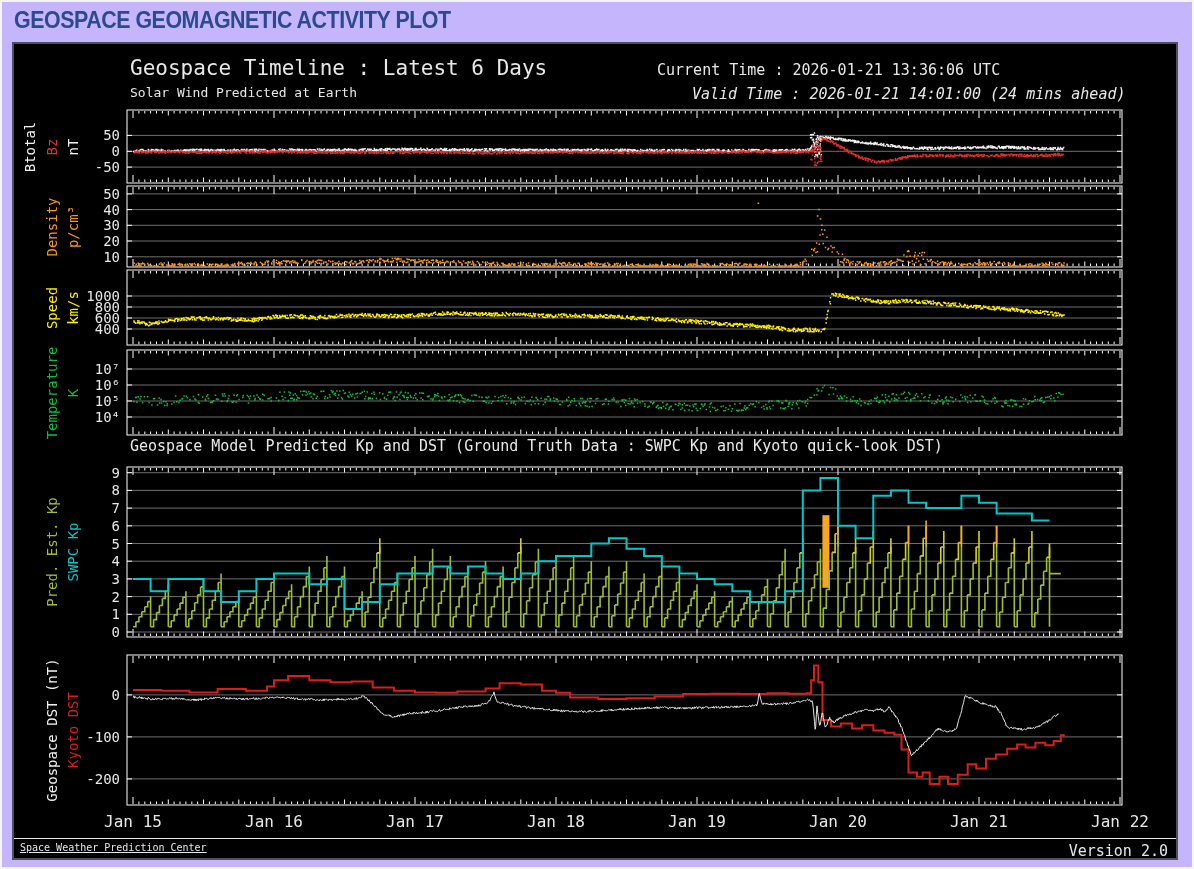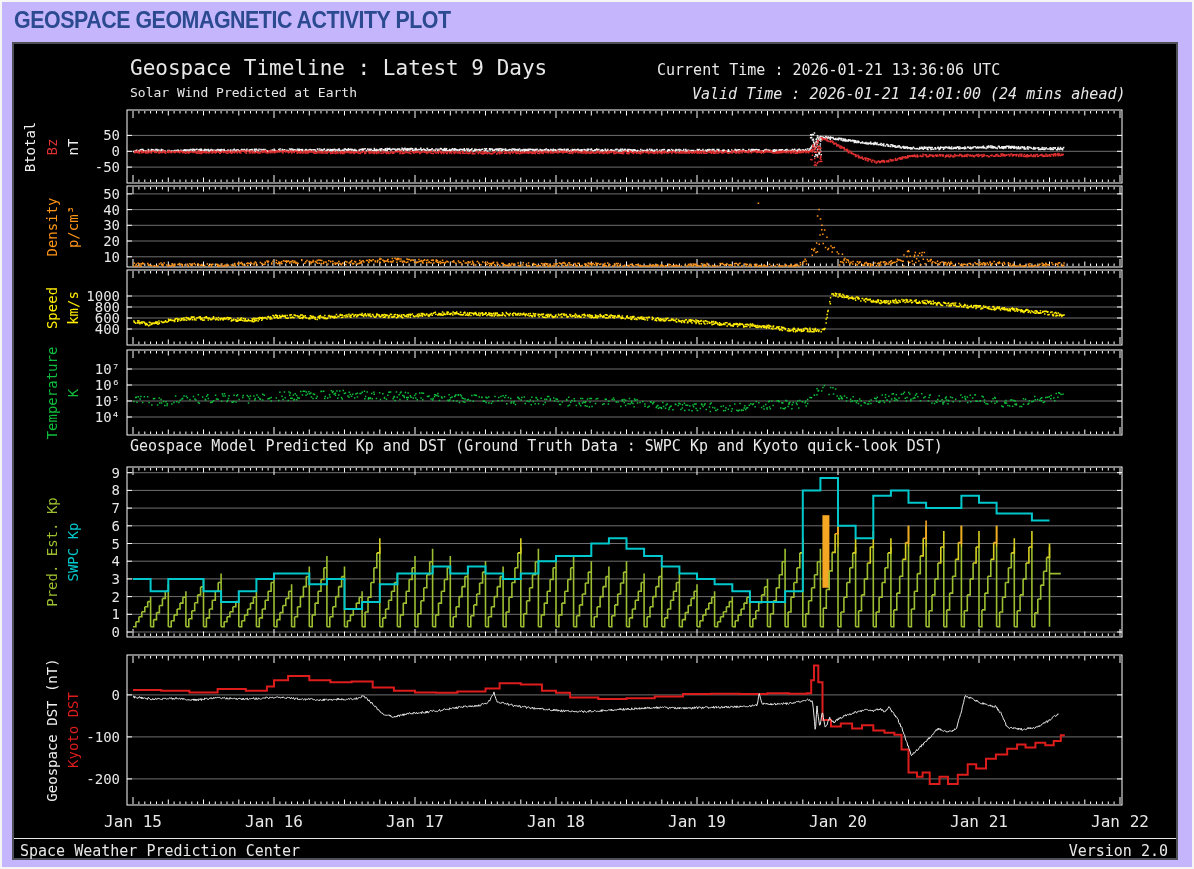--- a/index.html
+++ b/index.html
@@ -10,21 +10,21 @@
        font-weight:bold;font-size:23px;color:#2b4a8f;transform:scaleX(.93);
        transform-origin:left top;letter-spacing:-0.5px;white-space:pre;}
   .plot-box{position:absolute;left:10px;top:40px;width:1162px;height:814px;
             background:#000;border:2px solid #4e5257;}
   .ov{position:absolute;color:#e8e8e8;white-space:pre;}
   .t1{left:116px;top:12px;font-size:21px;}
   .t2{left:643px;top:17px;font-size:15px;}
   .t3{left:116px;top:41px;font-size:13px;}
   .t4{left:678px;top:41px;font-size:15px;font-style:italic;}
   .t5{left:116px;top:393px;font-size:15px;}
-  .f1{left:6px;top:798px;font-size:15px;}
+  .f1{left:6px;top:798px;font-size:10px;text-decoration:underline;}
   .f2{right:8px;top:798px;font-size:15px;}
   .fline{position:absolute;left:0;top:794px;width:100%;height:1px;background:#e8e8e8;}
   .plot-box svg{position:absolute;left:0;top:0;}
   .tick{fill:#e8e8e8;font:14px "DejaVu Sans Mono",monospace;}
   .axlab{font:14px "DejaVu Sans Mono",monospace;}
   .xlab{fill:#e8e8e8;font:16px "DejaVu Sans Mono",monospace;}
 </style>
 </head>
 <body>
 
@@ -173,21 +173,21 @@
         </g>
         <text class="xlab" x="119" y="783" text-anchor="middle">Jan 15</text>
         <text class="xlab" x="260" y="783" text-anchor="middle">Jan 16</text>
         <text class="xlab" x="401" y="783" text-anchor="middle">Jan 17</text>
         <text class="xlab" x="542" y="783" text-anchor="middle">Jan 18</text>
         <text class="xlab" x="683" y="783" text-anchor="middle">Jan 19</text>
         <text class="xlab" x="824" y="783" text-anchor="middle">Jan 20</text>
         <text class="xlab" x="965" y="783" text-anchor="middle">Jan 21</text>
         <text class="xlab" x="1106" y="783" text-anchor="middle">Jan 22</text>
       </svg>
-    <div class="ov t1">Geospace Timeline : Latest 9 Days</div>
+    <div class="ov t1">Geospace Timeline : Latest 6 Days</div>
     <div class="ov t2">Current Time : 2026-01-21 13:36:06 UTC</div>
     <div class="ov t3">Solar Wind Predicted at Earth</div>
     <div class="ov t4">Valid Time : 2026-01-21 14:01:00 (24 mins ahead)</div>
     <div class="ov t5">Geospace Model Predicted Kp and DST (Ground Truth Data : SWPC Kp and Kyoto quick-look DST)</div>
     <div class="fline"></div>
     <div class="ov f1">Space Weather Prediction Center</div>
     <div class="ov f2">Version 2.0</div>
   </div>
 </div>
 

